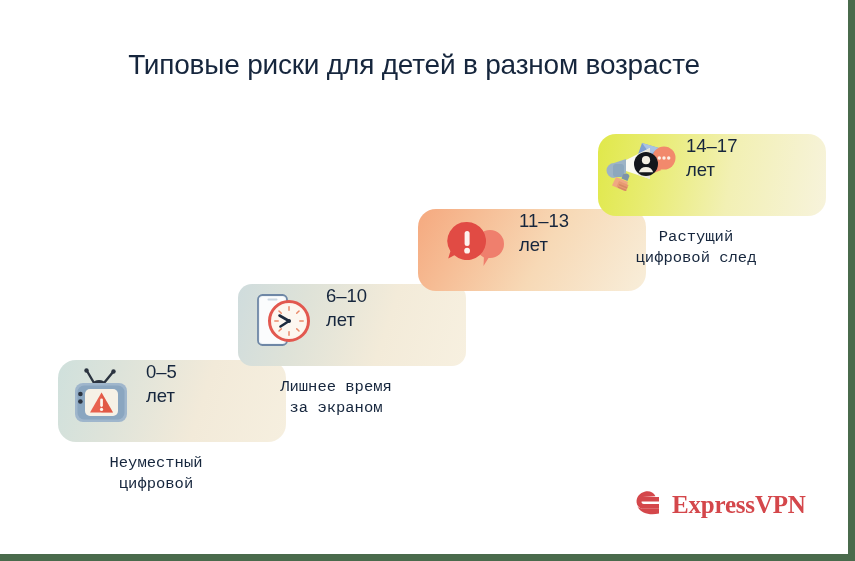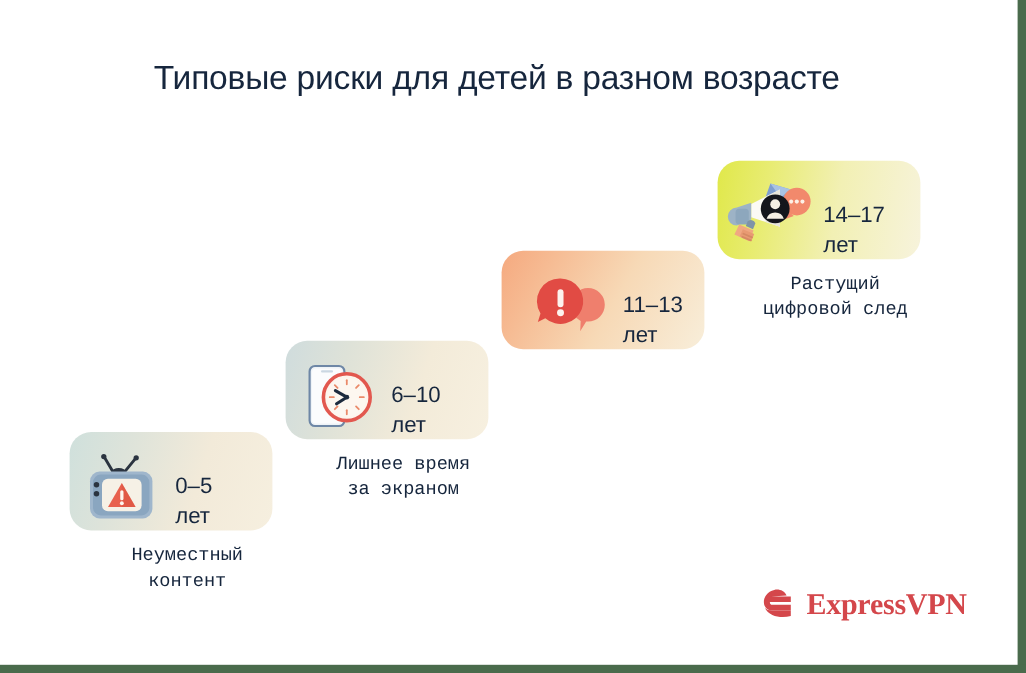--- a/index.html
+++ b/index.html
@@ -55,26 +55,26 @@
     width: 855px;
     height: 561px;
   }
 
   .step {
     position: absolute;
   }
 
   .step-card {
     position: relative;
-    width: 169px;
+    width: 228px;
     height: 82px;
     border-radius: 18px;
     box-sizing: border-box;
     display: flex;
-    align-items: flex-end;
+    align-items: flex-start;
     overflow: hidden;
   }
 
   .step-icon {
     width: 86px;
     height: 72px;
     flex: 0 0 86px;
     display: flex;
     align-items: center;
     justify-content: center;
@@ -99,21 +99,21 @@
     text-align: center;
     font-size: 15.5px;
     line-height: 1.36;
     color: #16263d;
     white-space: pre-line;
     font-family: Liberation Mono, monospace;
   }
 
   
   .grad-0 { background: linear-gradient(108deg, #cfe0dc 0%, #ddE3da 26%, #f2ead9 62%, #f6efdf 100%); }
-  .grad-1 { background: linear-gradient(108deg, #cfdcdd 0%, #dee2d8 28%, #f3ebd9 64%, #f7f0e0 100%); }
+  .grad-1 { background: linear-gradient(108deg, #cfdcdd 0%, #dee2d8 28%, #f3ebd9 64%, #f7f0e0 100%); border-radius: 14px; }
   .grad-2 { background: linear-gradient(120deg, #f5a97f 0%, #f6bc94 22%, #f7d9b6 55%, #f8eeda 100%); padding-left: 13px; }
   .grad-3 { background: linear-gradient(100deg, #e0e84a 0%, #e8ec72 24%, #f2f0b4 58%, #f7f3dc 100%); }
 
   
   #step-0 { left: 58px;  top: 360px; }
   #step-1 { left: 238px; top: 284px; }
   #step-2 { left: 418px; top: 209px; }
   #step-3 { left: 598px; top: 134px; }
 
   
@@ -165,21 +165,21 @@
           <path d="M31.5 26.5 L43 46.5 L20 46.5 Z" fill="#e8614e"></path>
           <path d="M31.5 26.5 L43 46.5 L31.5 46.5 Z" fill="#d94f3d" opacity="0.45"></path>
           <rect x="30.2" y="32.5" width="2.7" height="8.4" rx="1.35" fill="#fdf6ef"></rect>
           <circle cx="31.55" cy="43.4" r="1.6" fill="#fdf6ef"></circle>
         </svg>
       </div>
       <div class="step-age">0–5
 лет</div>
     </div>
     <div class="step-caption">Неуместный
-контент</div>
+цифровой</div>
   </div>
 
   <div class="step" id="step-1">
     <div class="step-card grad-1">
       <div class="step-icon">
         <svg width="64" height="62" viewBox="0 0 64 62">
 
           <rect x="9" y="6" width="29" height="50" rx="4.5" fill="#eef3f7" stroke="#6e87a6" stroke-width="1.8"></rect>
           <rect x="11" y="8" width="25" height="46" rx="3.2" fill="#fbfcfd"></rect>
           <rect x="18.5" y="9.6" width="10" height="1.8" rx="0.9" fill="#cbd7e2"></rect>

